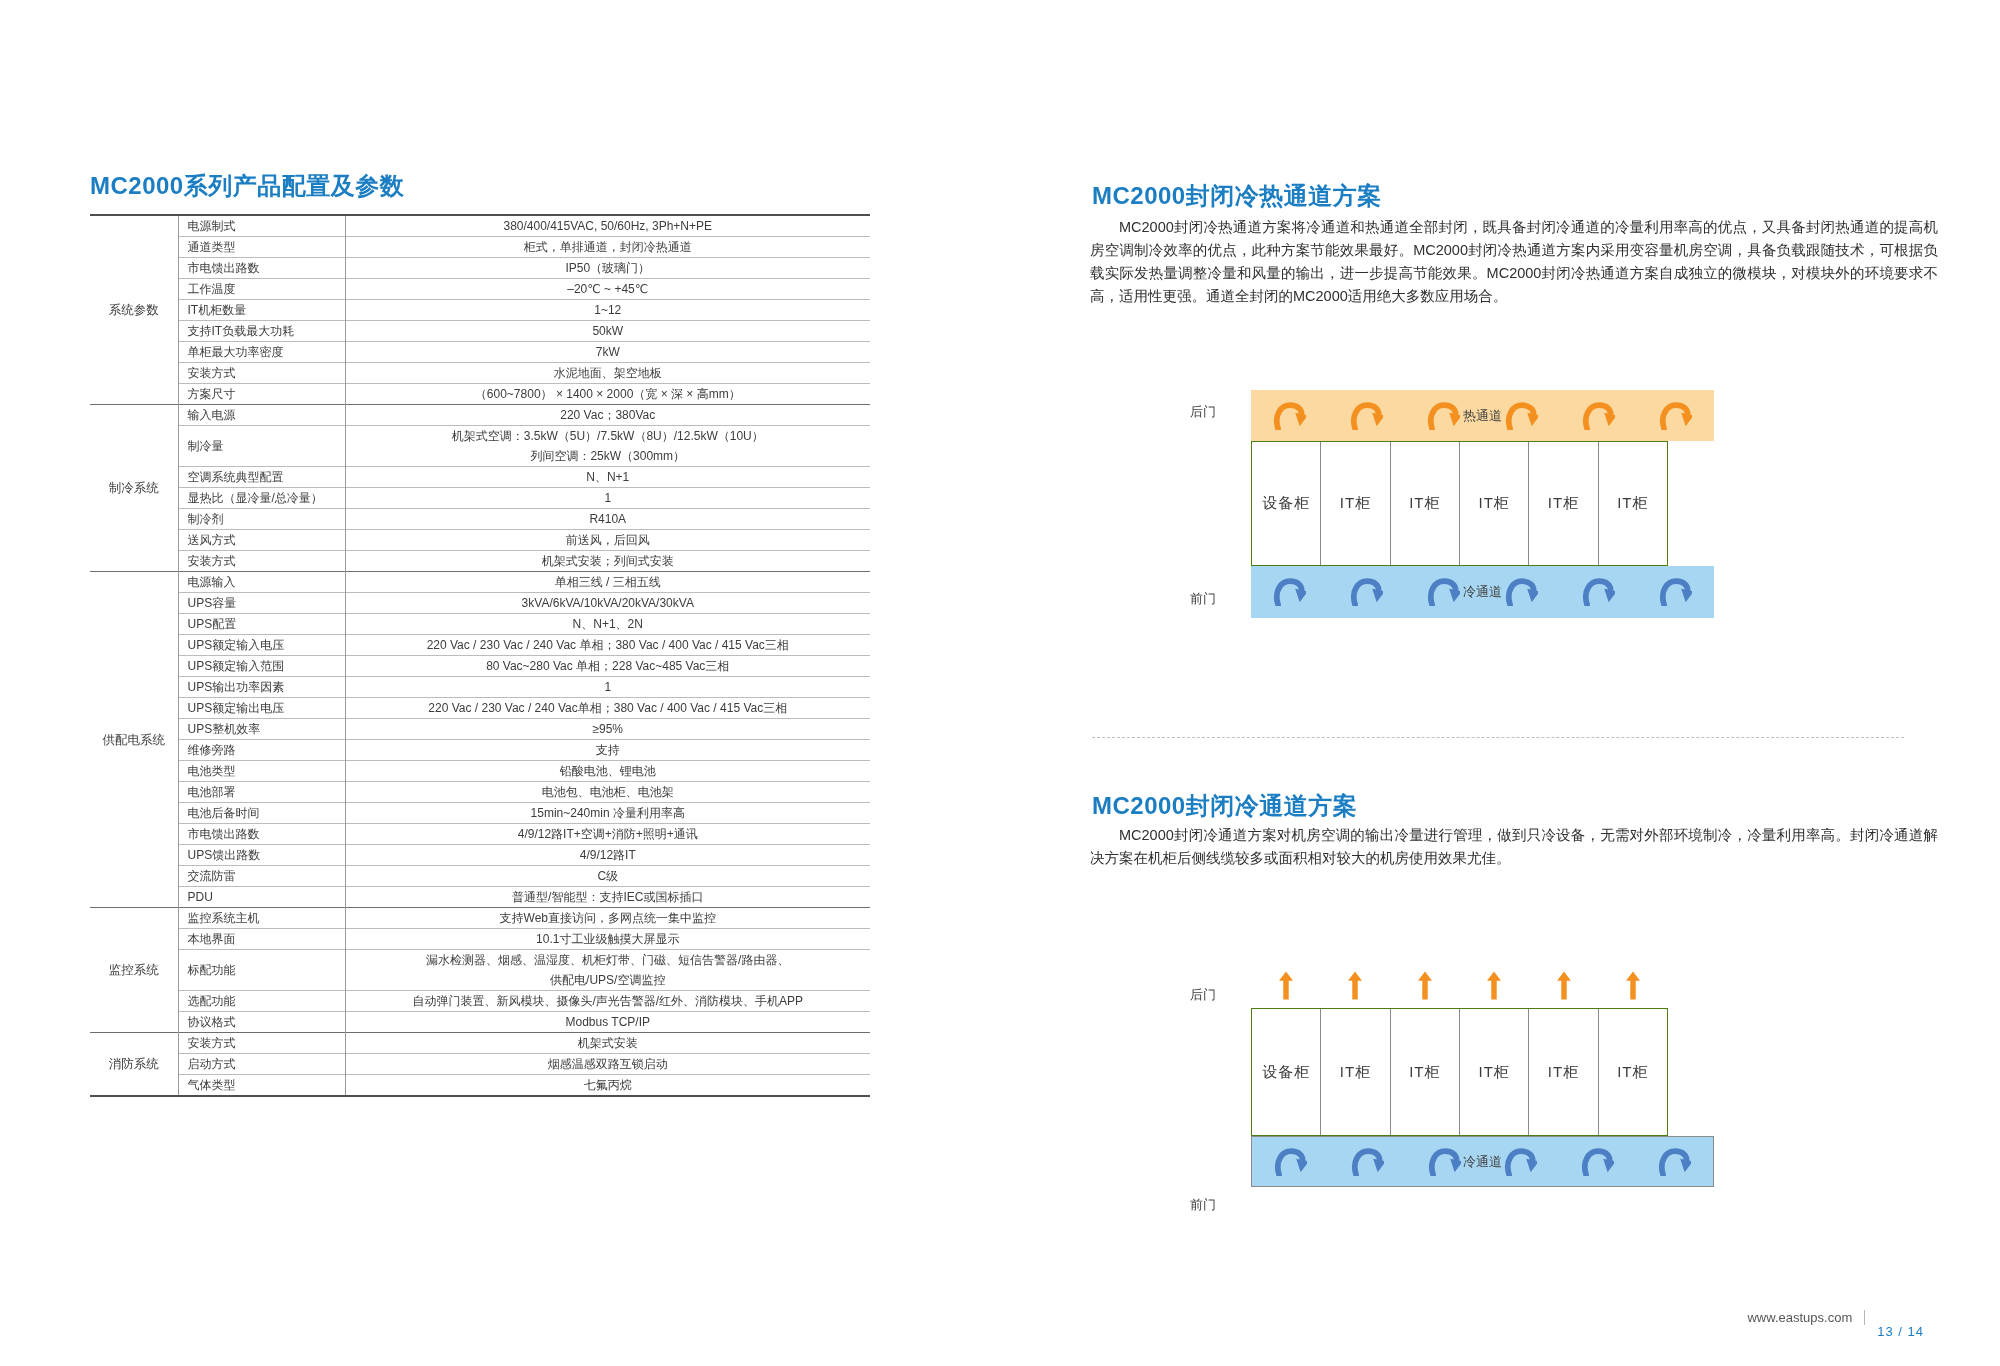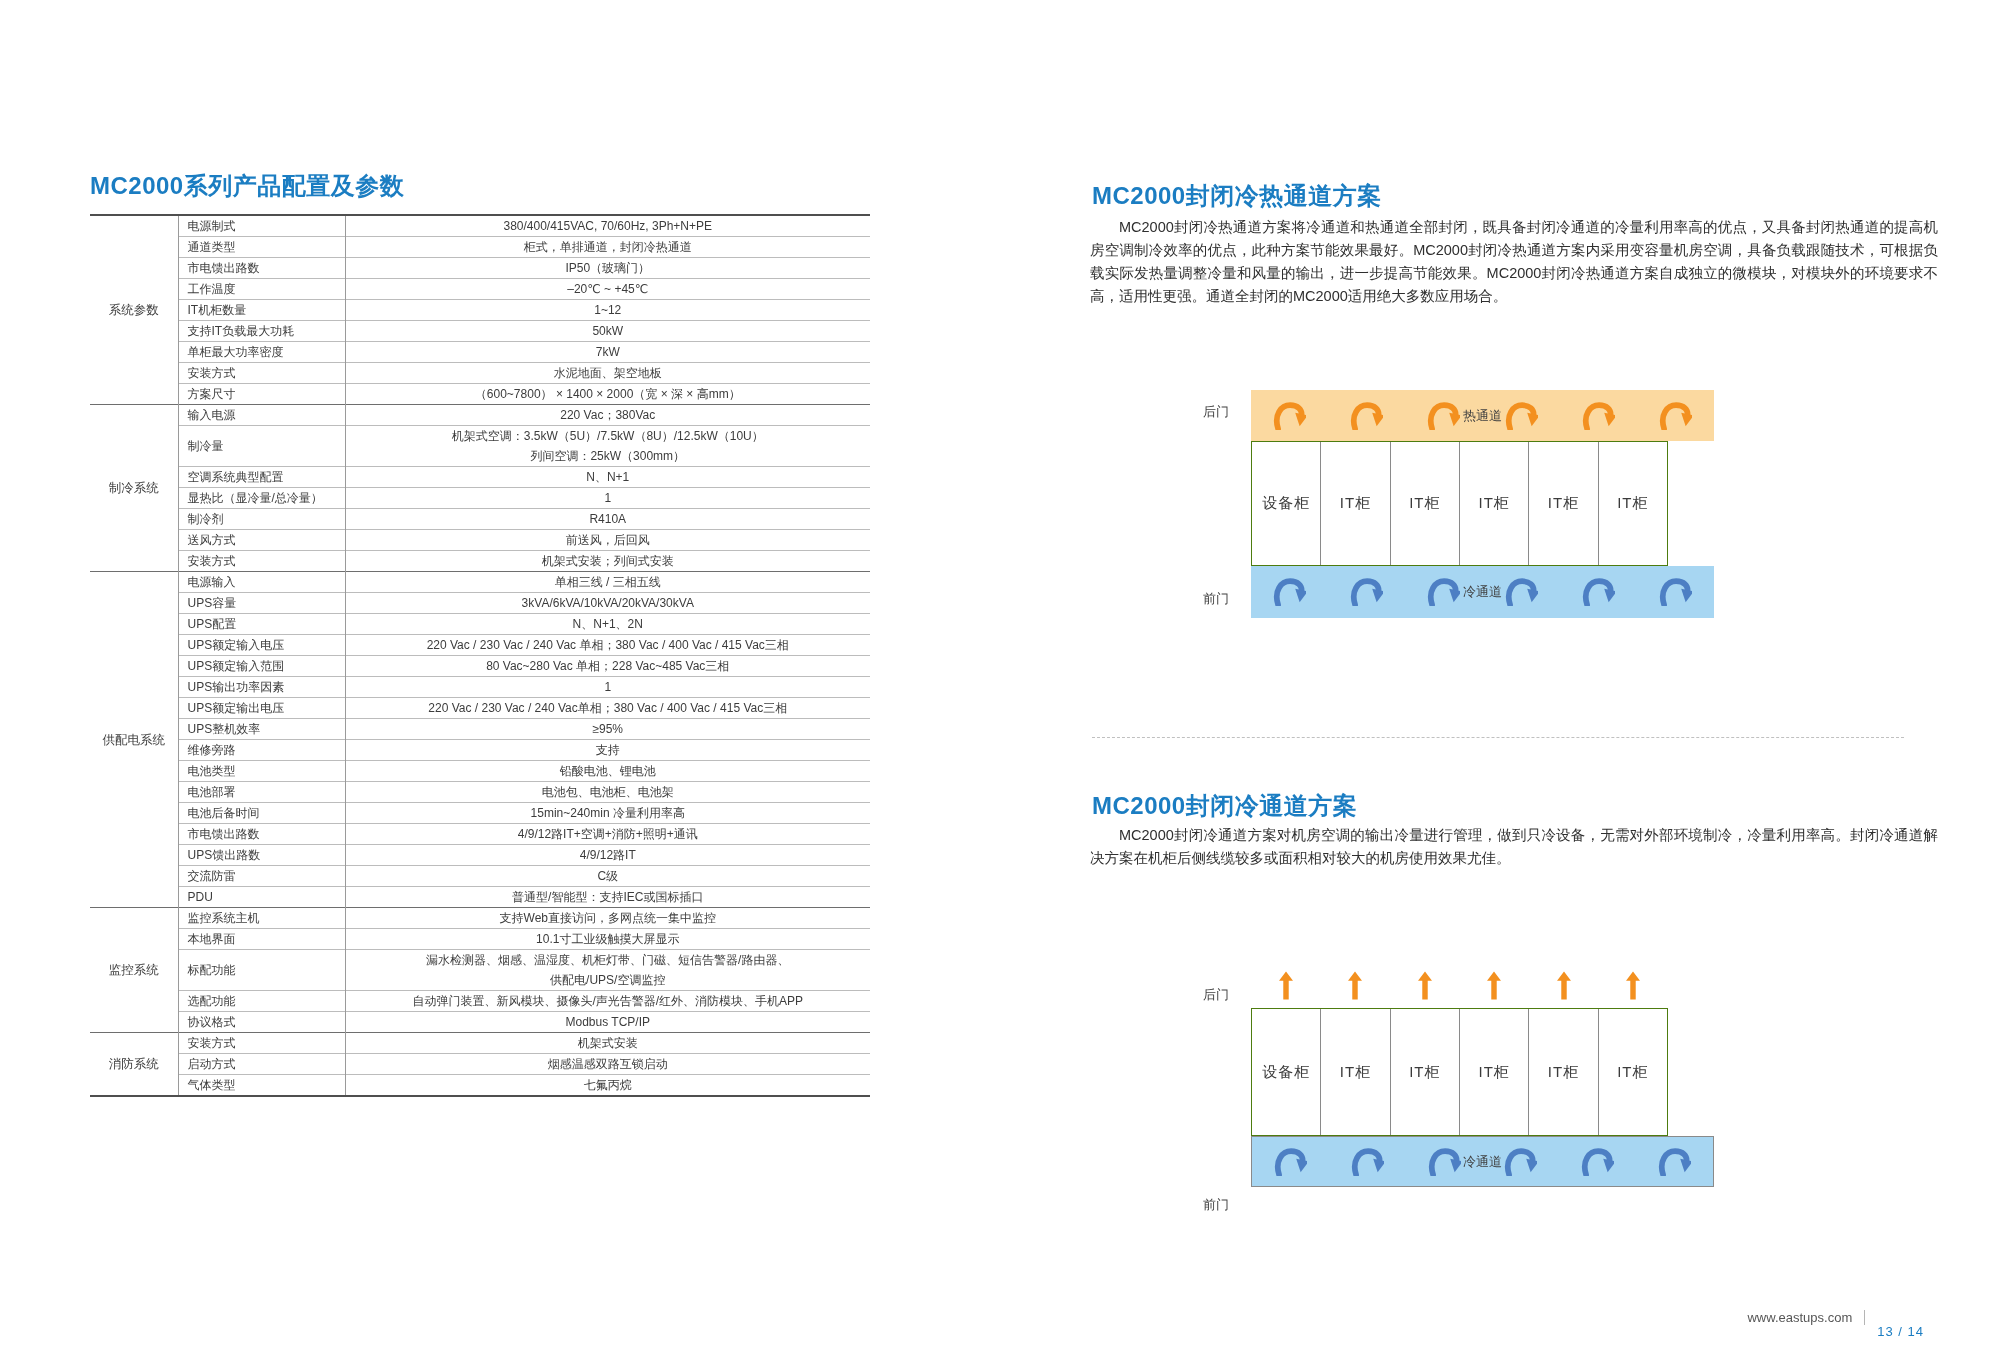--- a/index.html
+++ b/index.html
@@ -36,21 +36,21 @@
   .value-cell div{line-height:20px;}
 
   
   .para{position:absolute;left:1090px;width:848px;font-size:14.5px;line-height:23px;
     color:#2f2f2f;text-align:justify;text-indent:2em;}
   .section-divider{position:absolute;left:1092px;top:737px;width:812px;
     border-top:1px dashed #c0c0c0;}
 
   
   .diagram{position:absolute;left:1190px;width:540px;}
-  .door-label{position:absolute;left:0;width:52px;text-align:center;
+  .door-label{position:absolute;left:0;width:52px;text-align:left;
     font-size:13px;color:#3f3f3f;white-space:nowrap;}
   .band{position:absolute;left:61px;width:463px;}
   .band.hot{background:var(--hot-band);}
   .band.cold{background:var(--cold-band);}
   .arrows{position:absolute;inset:0;display:flex;justify-content:space-around;align-items:center;}
   .arrow-slot{display:inline-flex;align-items:center;justify-content:center;}
   .arrow-hot{color:var(--hot-arrow);}
   .arrow-cold{color:var(--cold-arrow);}
   .band-label{position:absolute;left:50%;top:50%;transform:translate(-50%,-50%);
     font-size:13px;color:#3f3f3f;white-space:nowrap;z-index:2;}
@@ -79,21 +79,21 @@
   <colgroup>
       <col style="width:88px">
       <col style="width:167px">
       <col>
     </colgroup>
   <tbody>
       <tr class="u1 group-start">
         <td class="group-cell" rowspan="9">系统参数</td>
         <td class="label-cell">电源制式</td>
         <td class="value-cell">
-          <div>380/400/415VAC, 70/60Hz, 3Ph+N+PE</div>
+          <div>380/400/415VAC, 50/60Hz, 3Ph+N+PE</div>
         </td>
       </tr>
       <tr class="u1">
         <td class="label-cell">通道类型</td>
         <td class="value-cell">
           <div>柜式，单排通道，封闭冷热通道</div>
         </td>
       </tr>
       <tr class="u1">
         <td class="label-cell">市电馈出路数</td>

